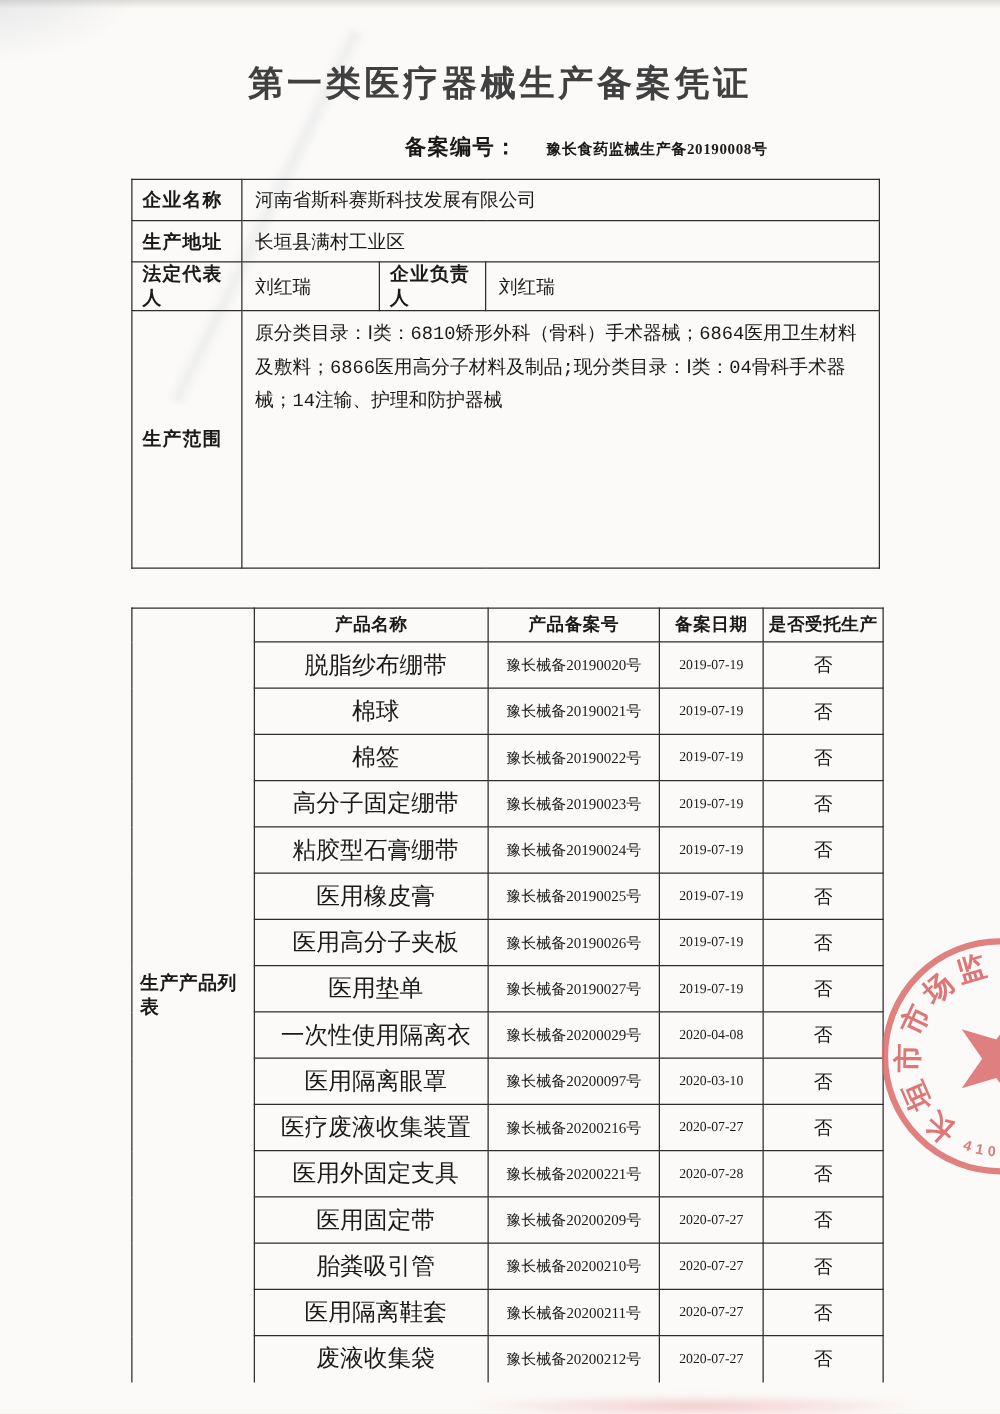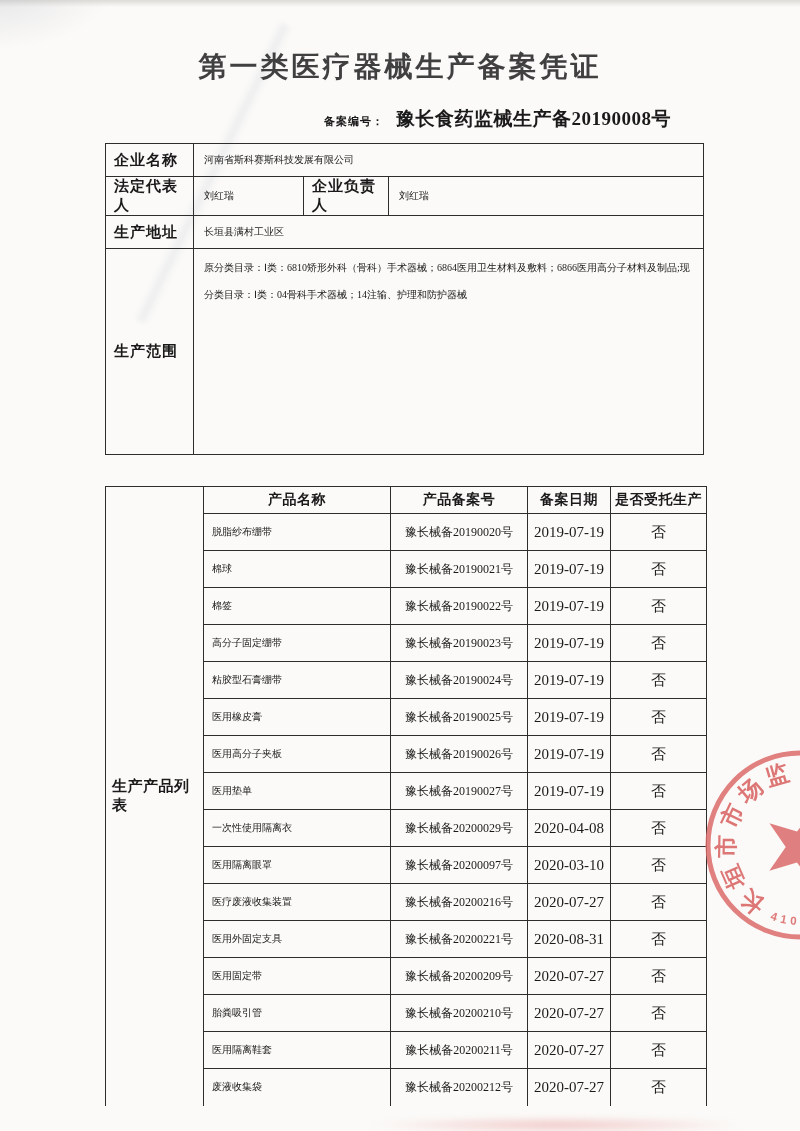--- a/index.html
+++ b/index.html
@@ -30,28 +30,28 @@
 
   .doc-title{
     position:absolute;top:48px;left:0;width:100%;
     text-align:center;font-size:28px;font-weight:700;letter-spacing:3px;
     margin:0;color:#404040;
   }
   .record-line{
     position:absolute;top:106px;left:324px;
     white-space:nowrap;
   }
-  .record-label{font-size:11px;font-weight:700;letter-spacing:1px;margin-top:26px;}
-  .record-value{font-size:19px;font-weight:700;margin-left:12px;letter-spacing:.5px;}
+  .record-label{font-size:17px;font-weight:700;letter-spacing:1px;margin-top:26px;}
+  .record-value{font-size:12px;font-weight:700;margin-left:23px;letter-spacing:.5px;}
 
   table{border-collapse:collapse;table-layout:fixed;}
   td,th{border:1.6px solid #2d2d2d;overflow:hidden;}
 
   .info-table{position:absolute;left:105px;top:143px;width:598px;}
-  .info-table td{font-size:10px;padding:0 0 0 10px;}
+  .info-table td{font-size:15px;padding:0 0 0 10px;font-family:Liberation Mono, monospace;}
   .info-table td.lbl{
     font-family:"Liberation Sans", sans-serif;font-weight:700;
     padding-left:8px;letter-spacing:1px;font-size:15px;
   }
   .info-table tr.r{height:33px;}
   .info-table tr.scope-row{height:206px;}
   .scope-label{vertical-align:middle;}
   .scope-value{vertical-align:top;padding:5px 4px 0 10px !important;line-height:27px;}
 
   .products-table{position:absolute;left:105px;top:486px;width:601px;}
@@ -59,23 +59,23 @@
   .products-table tr{height:37px;}
   .products-table th{
     font-family:"Liberation Sans", sans-serif;font-weight:700;font-size:14px;
     text-align:center;letter-spacing:.5px;
   }
   .side-label{
     font-family:"Liberation Sans", sans-serif;font-weight:700;font-size:15px;
     text-align:left;padding-left:6px;letter-spacing:.5px;vertical-align:middle;
     border-bottom:none !important;
   }
-  .products-table td.c0{text-align:left;padding-left:8px;font-size:10px;}
+  .products-table td.c0{text-align:center;padding-left:8px;font-size:19px;}
   .products-table td.c1{text-align:center;font-size:12px;}
-  .products-table td.c2{text-align:center;font-size:15px;}
+  .products-table td.c2{text-align:center;font-size:11px;}
   .products-table td.c3{text-align:center;font-size:15px;}
   .products-table tr:last-child td{border-bottom:none;}
 
   .stamp{position:absolute;left:690px;top:735px;width:220px;height:220px;}
 </style>
 </head>
 <body>
 
 <div class="page">
 
@@ -95,28 +95,28 @@
         <col style="width:110px">
         <col style="width:85px">
         <col style="width:315px">
       </colgroup>
     <tbody>
         <tr class="r">
       <td class="lbl">企业名称</td>
       <td colspan="3">河南省斯科赛斯科技发展有限公司</td>
     </tr>
     <tr class="r">
+      <td class="lbl">生产地址</td>
+      <td colspan="3">长垣县满村工业区</td>
+    </tr>
+    <tr class="r">
       <td class="lbl">法定代表人</td>
       <td>刘红瑞</td>
       <td class="lbl">企业负责人</td>
       <td>刘红瑞</td>
-    </tr>
-    <tr class="r">
-      <td class="lbl">生产地址</td>
-      <td colspan="3">长垣县满村工业区</td>
     </tr>
     <tr class="scope-row">
       <td class="lbl scope-label">生产范围</td>
       <td colspan="3" class="scope-value">原分类目录：Ⅰ类：6810矫形外科（骨科）手术器械；6864医用卫生材料及敷料；6866医用高分子材料及制品;现分类目录：Ⅰ类：04骨科手术器械；14注输、护理和防护器械</td>
     </tr>
   </tbody>
     </table>
 
   <table class="products-table">
     <colgroup>
@@ -196,21 +196,21 @@
         </tr>
         <tr>
           <td class="c0">医疗废液收集装置</td>
           <td class="c1">豫长械备20200216号</td>
           <td class="c2">2020-07-27</td>
           <td class="c3">否</td>
         </tr>
         <tr>
           <td class="c0">医用外固定支具</td>
           <td class="c1">豫长械备20200221号</td>
-          <td class="c2">2020-08-31</td>
+          <td class="c2">2020-07-28</td>
           <td class="c3">否</td>
         </tr>
         <tr>
           <td class="c0">医用固定带</td>
           <td class="c1">豫长械备20200209号</td>
           <td class="c2">2020-07-27</td>
           <td class="c3">否</td>
         </tr>
         <tr>
           <td class="c0">胎粪吸引管</td>

